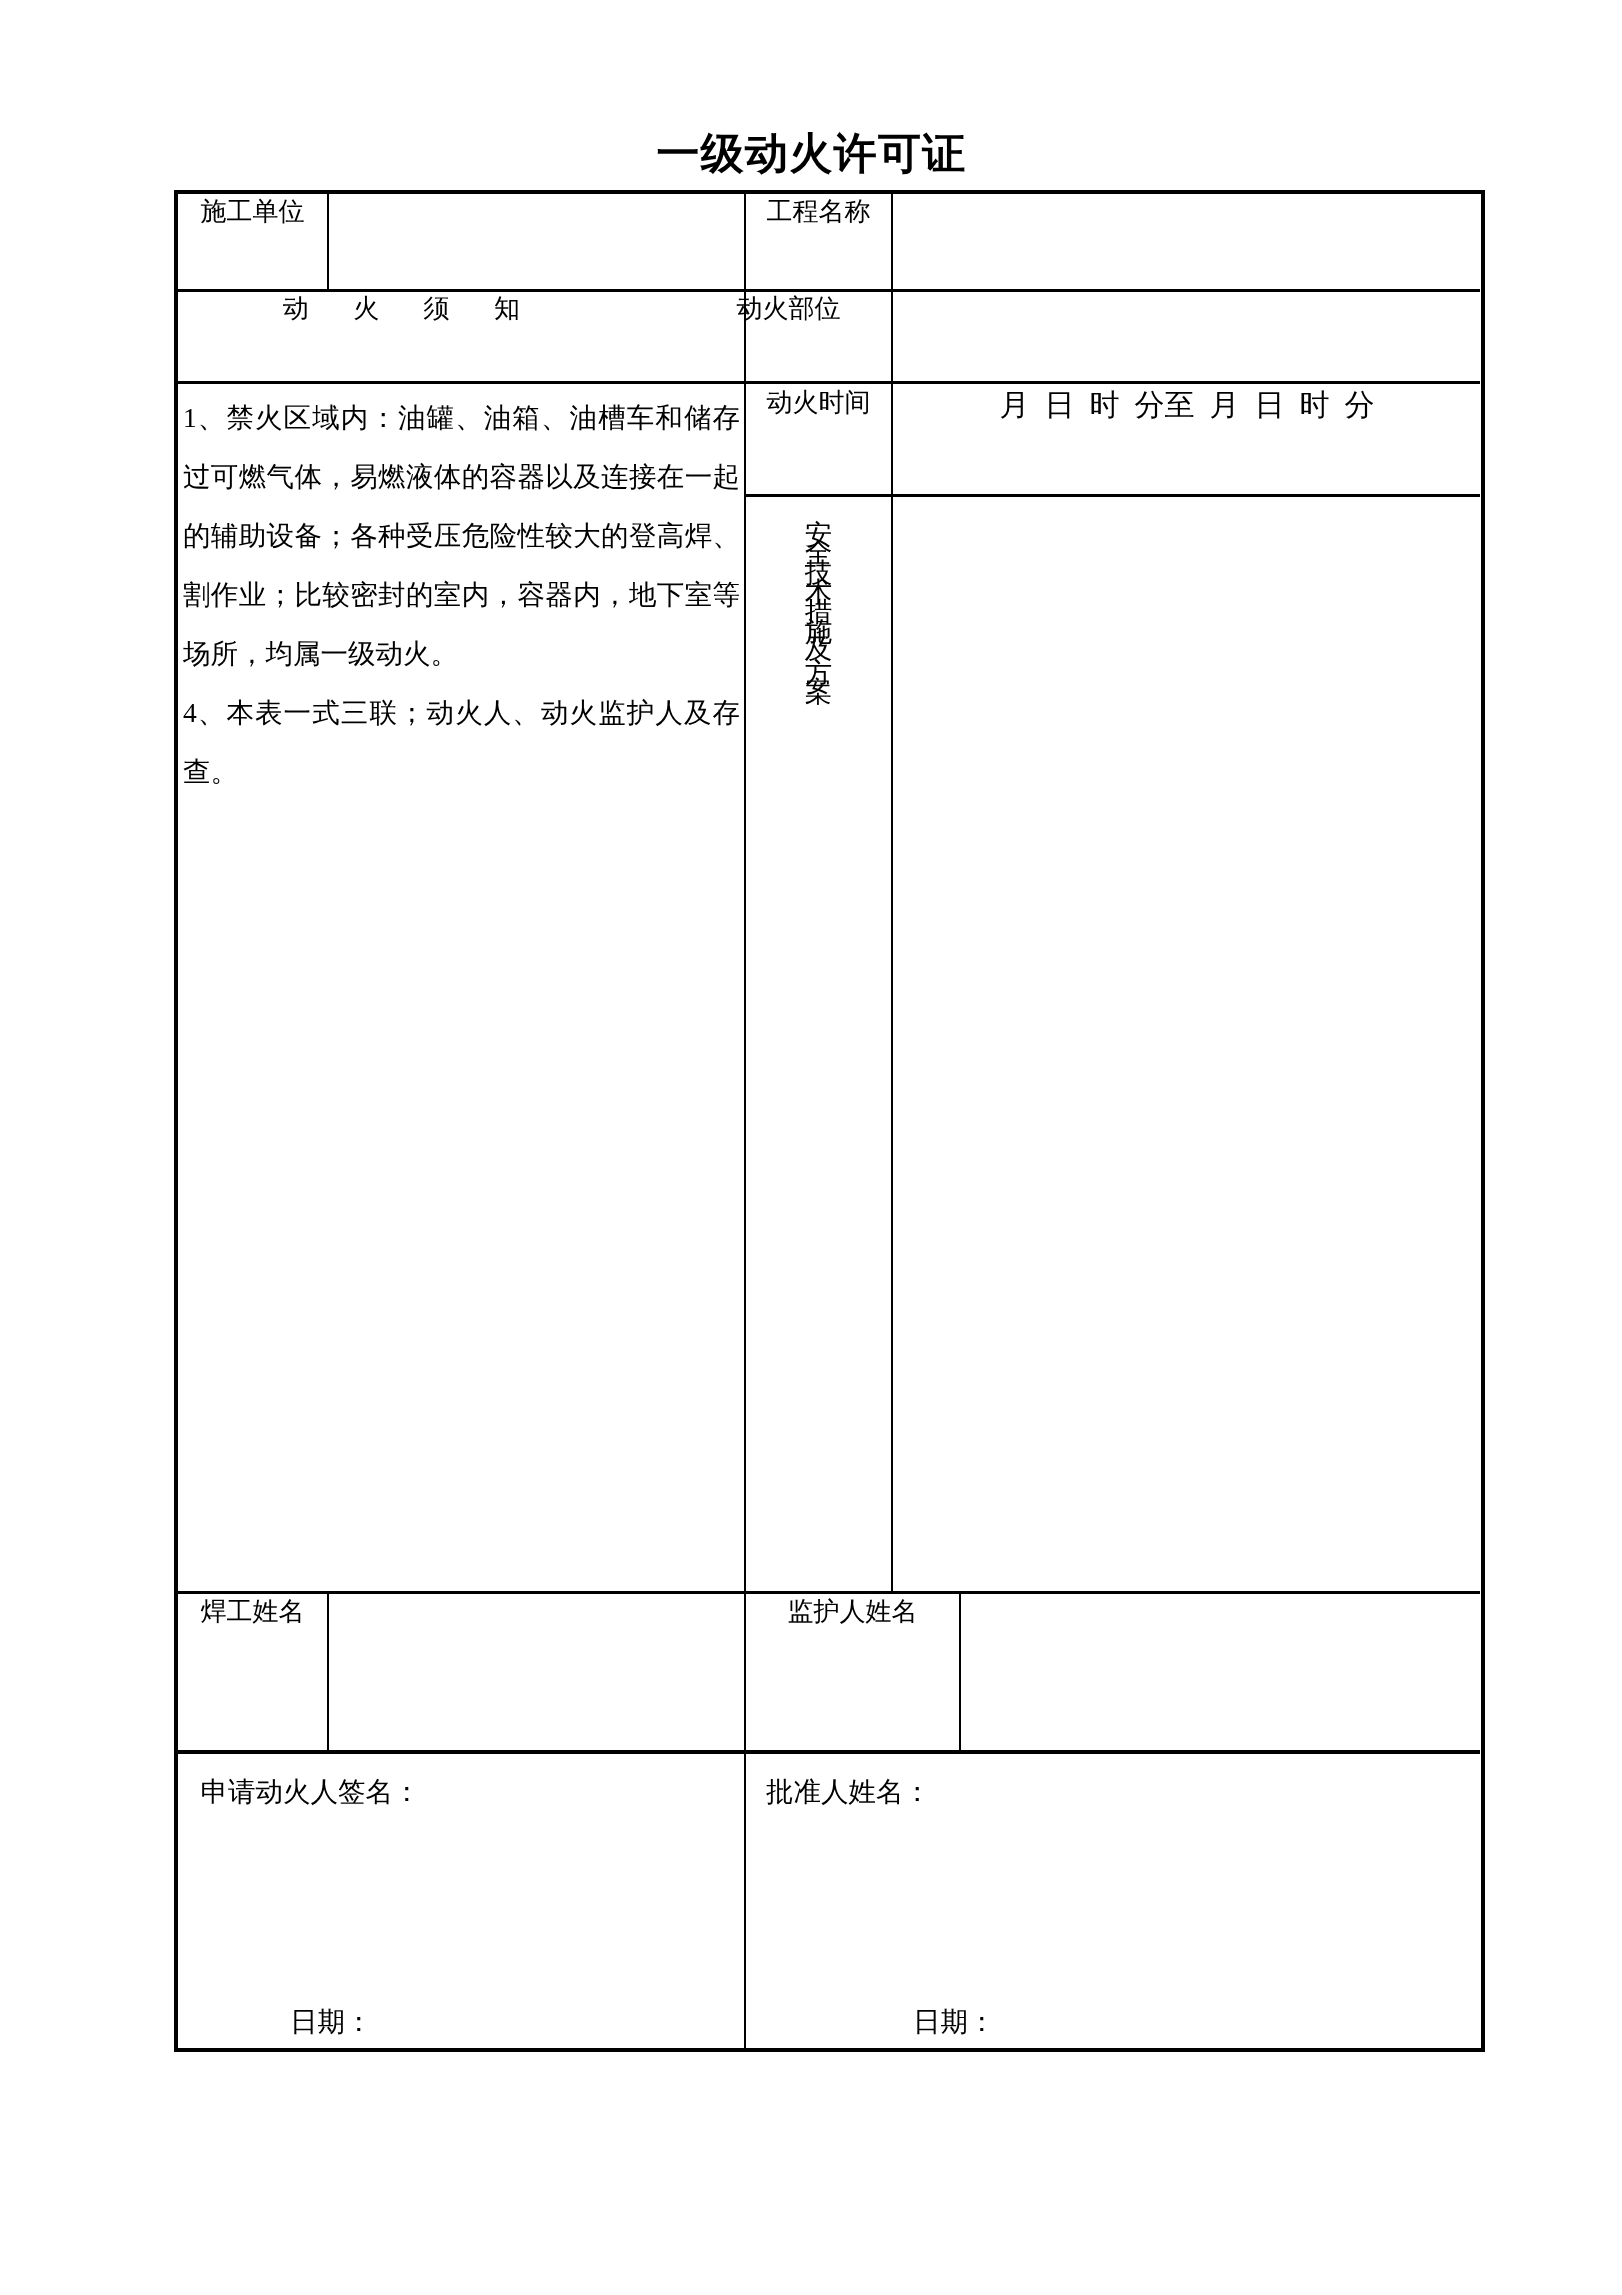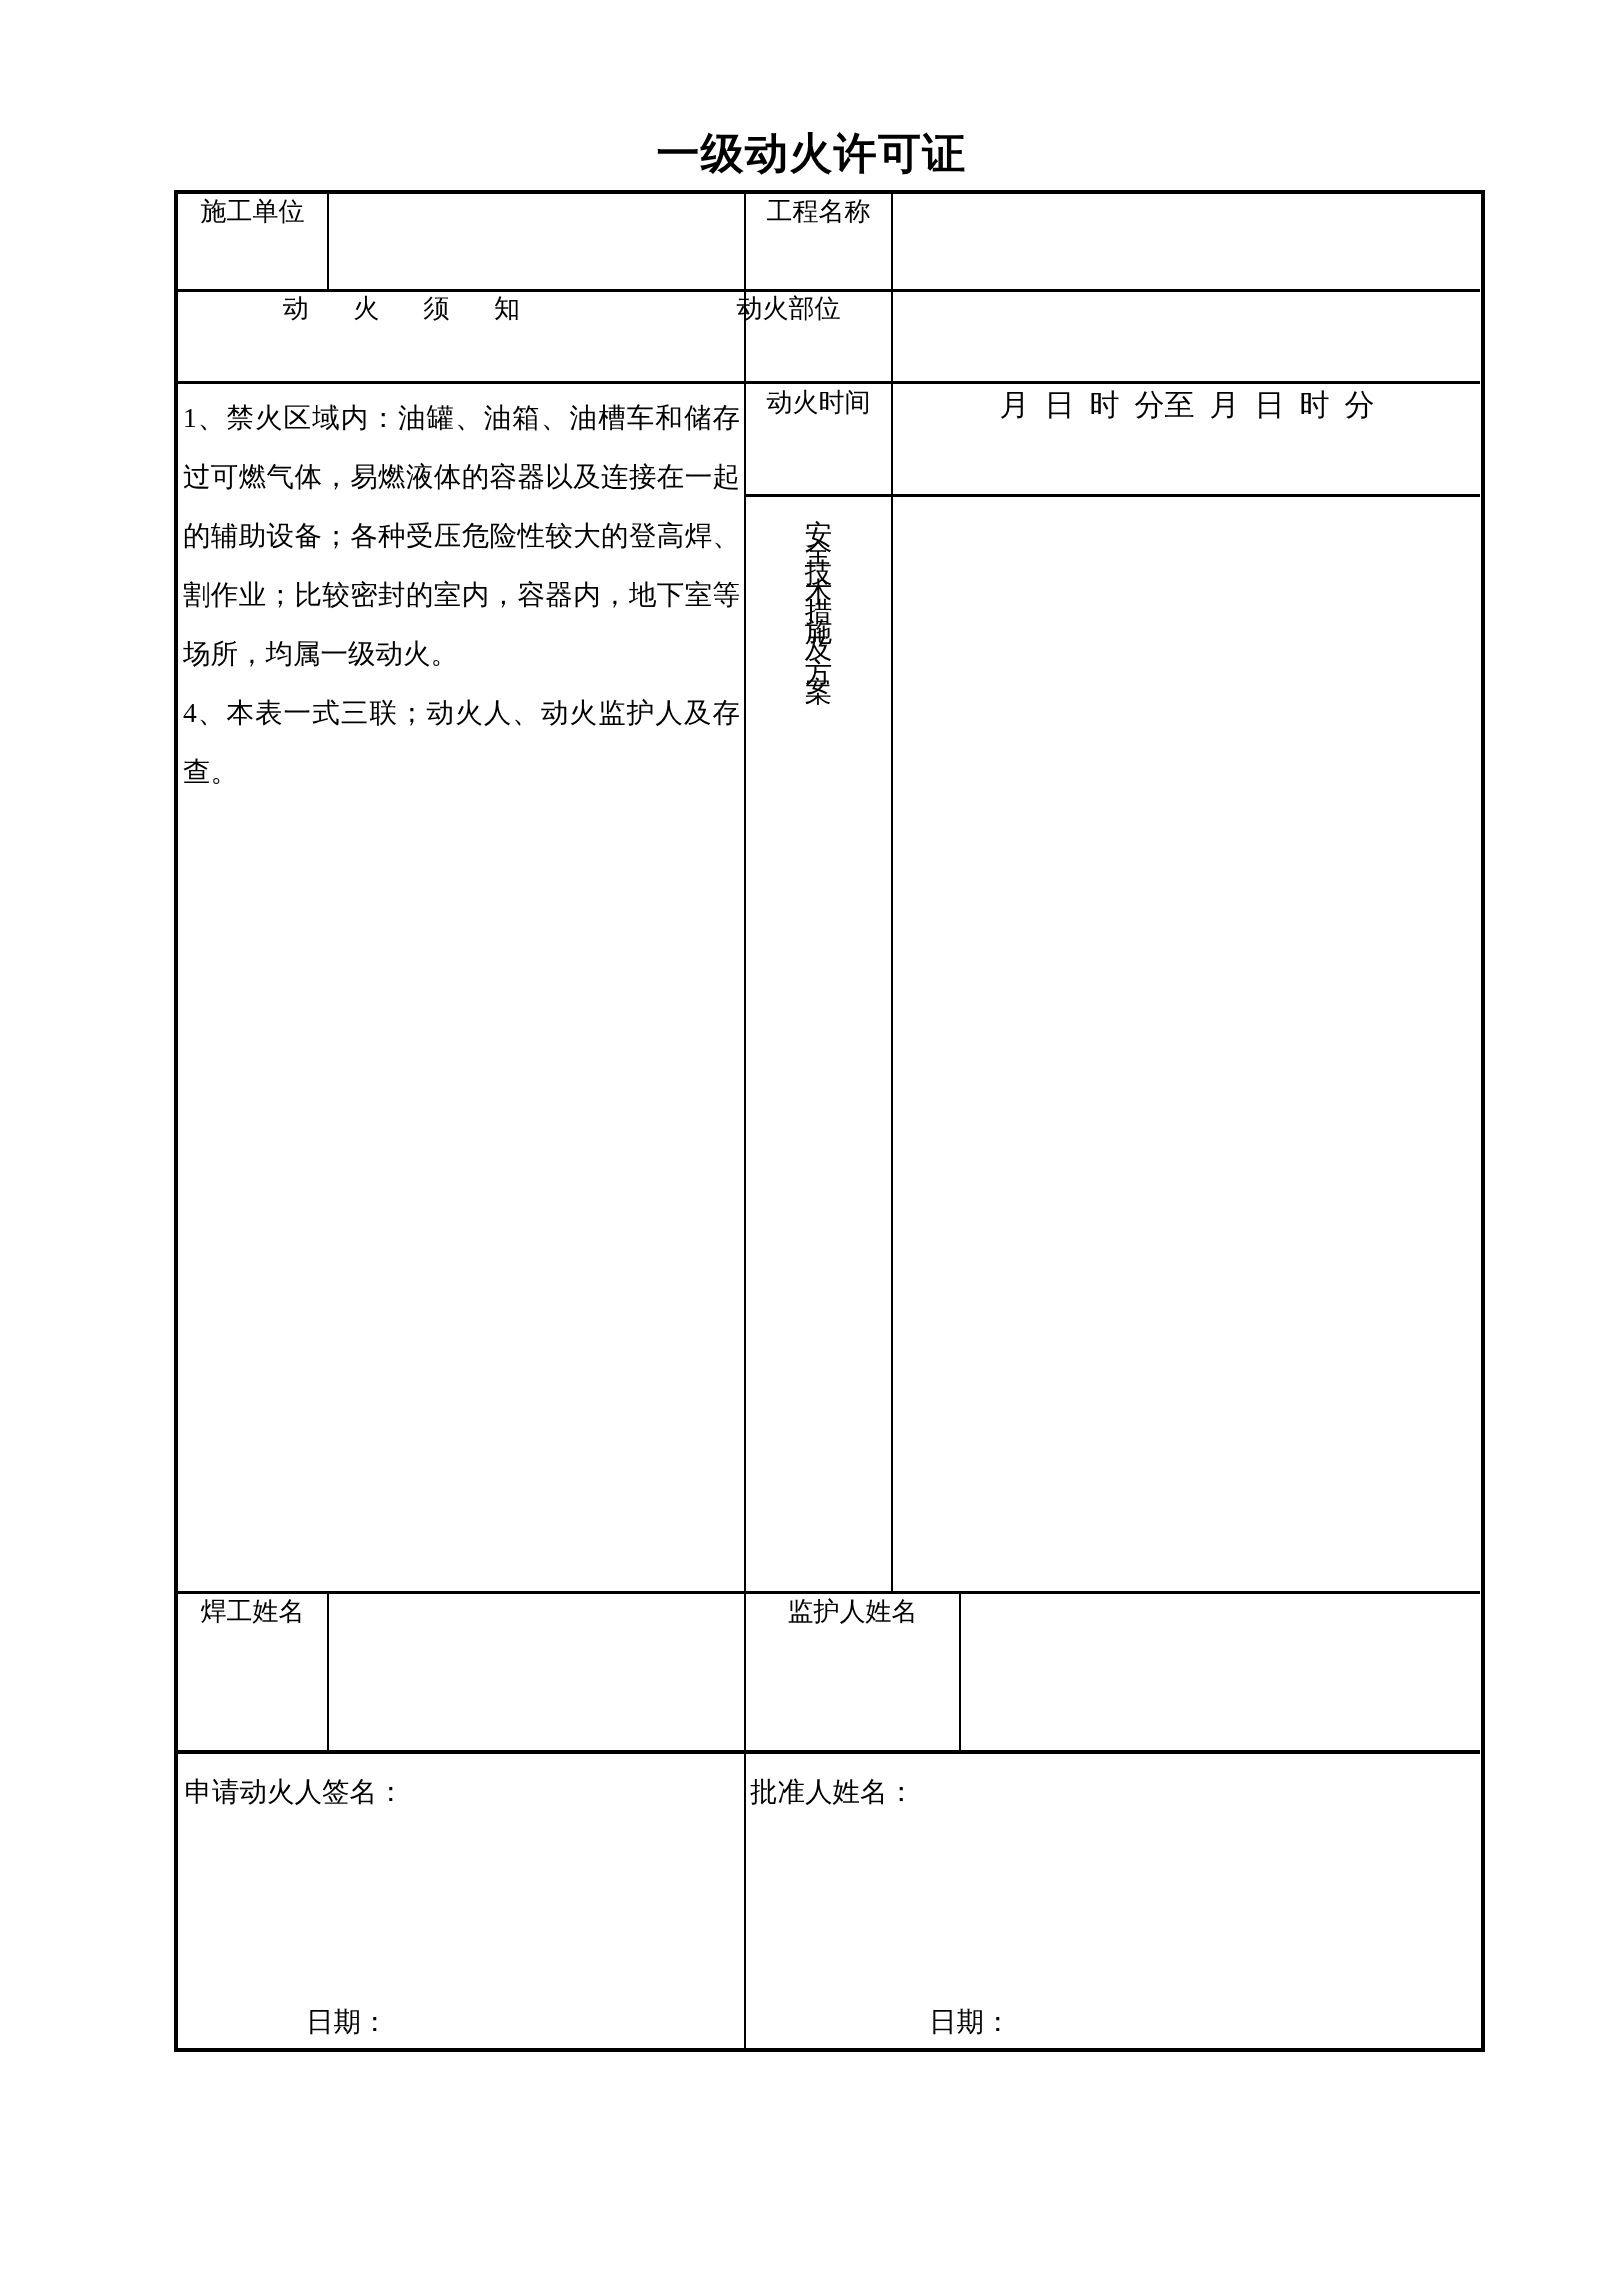--- a/index.html
+++ b/index.html
@@ -21,22 +21,22 @@
   }
   .notice{
     position:absolute;left:183px;top:388px;width:557px;
     font-size:27.5px;line-height:59px;text-align:justify;text-justify:inter-ideograph;
   }
   .notice p{margin:0;padding:0;}
   .vertical-label{
     writing-mode:vertical-rl;text-orientation:upright;
     font-size:27.5px;letter-spacing:19.6px;white-space:pre;
   }
-  .sign-label{font-size:27.5px;white-space:pre;}
-  .date-label{position:absolute;font-size:27.5px;white-space:pre;margin-left:16px;}
+  .sign-label{font-size:27.5px;white-space:pre;margin-left:16px;}
+  .date-label{position:absolute;font-size:27.5px;white-space:pre;}
   .timeline{font-size:30px;white-space:pre;}
 </style>
 </head>
 <body>
 
 <div class="title">一级动火许可证</div>
 
 <div class="frame"></div>
 
 <div class="line" style="left:178px;top:289px;width:1302px;height:2.6px;"></div>

